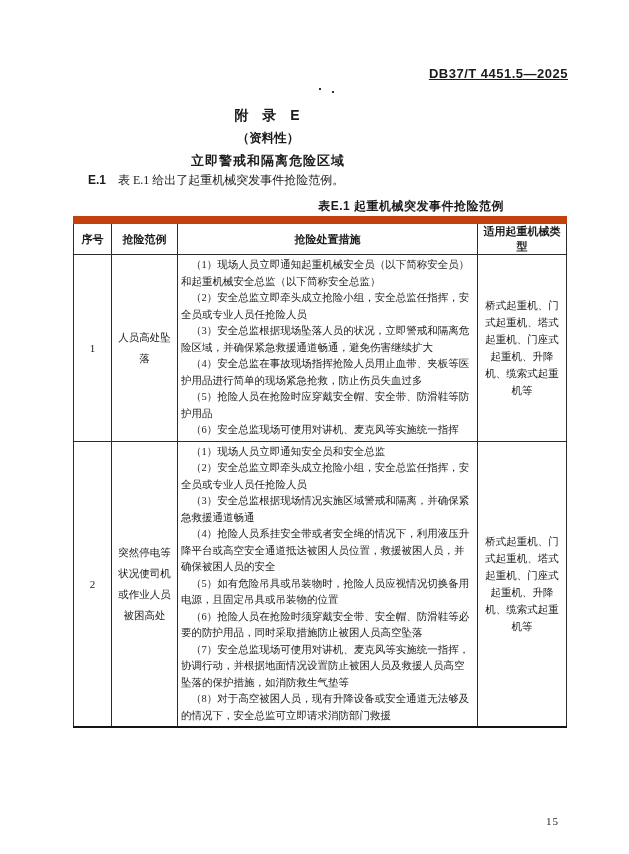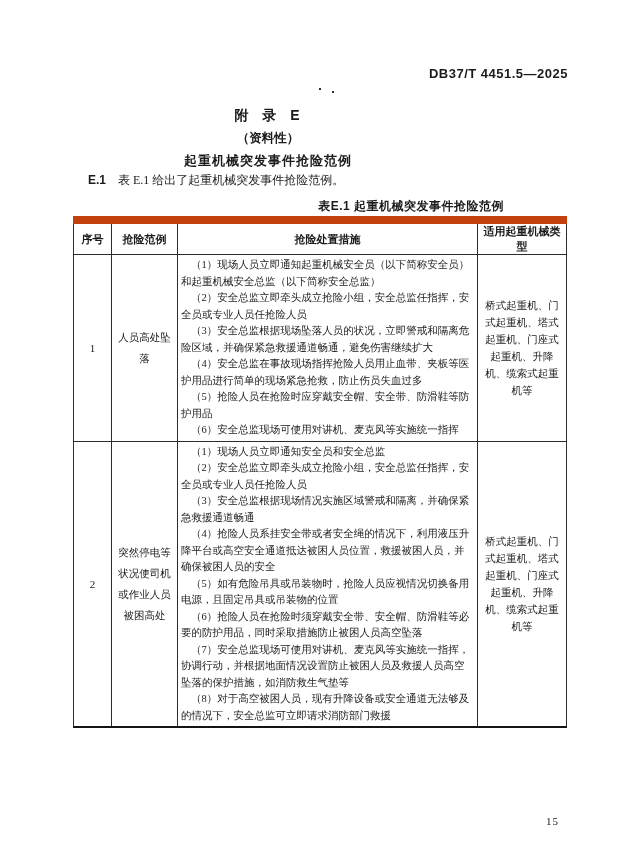--- a/index.html
+++ b/index.html
@@ -8,21 +8,21 @@
     position:relative;
     background:#ffffff;
     color:#1b1b1b;
     font-family:"Liberation Serif","DejaVu Serif",serif;
     overflow:hidden;
   }
 
   .doc-code {
     position:absolute; top:66px; right:61px;
     font-family:"Liberation Sans","DejaVu Sans",sans-serif;
-    font-weight:bold; font-size:13px; letter-spacing:0.5px;
+    font-weight:bold; font-size:13px; letter-spacing:0.5px;text-decoration:underline;
   }
 
   .stray-dot { position:absolute; width:2px; height:2px; background:#283040; }
   .stray-dot.d1 { left:319px; top:88px; }
   .stray-dot.d2 { left:332px; top:91px; }
 
   .title-block { position:absolute; top:107px; left:0; width:536px; text-align:center; }
   .appendix-label {
     font-family:"Liberation Sans","DejaVu Sans",sans-serif;
     font-weight:bold; font-size:14px; letter-spacing:2px; word-spacing:6px;
@@ -73,21 +73,21 @@
 <body>
 
 <div class="doc-code">DB37/T 4451.5—2025</div>
 
 <div class="stray-dot d1"></div>
 <div class="stray-dot d2"></div>
 
 <div class="title-block">
   <div class="appendix-label">附 录 E</div>
   <div class="appendix-subtitle">（资料性）</div>
-  <div class="appendix-title">起重机械突发事件抢险范例</div>
+  <div class="appendix-title">立即警戒和隔离危险区域</div>
 </div>
 
 <div class="intro">
   <span class="lbl">E.1</span><span>表 E.1 给出了起重机械突发事件抢险范例。</span>
 </div>
 
 <div class="tbl-caption">表E.1 起重机械突发事件抢险范例</div>
 
 <table class="rescue">
   <colgroup>

